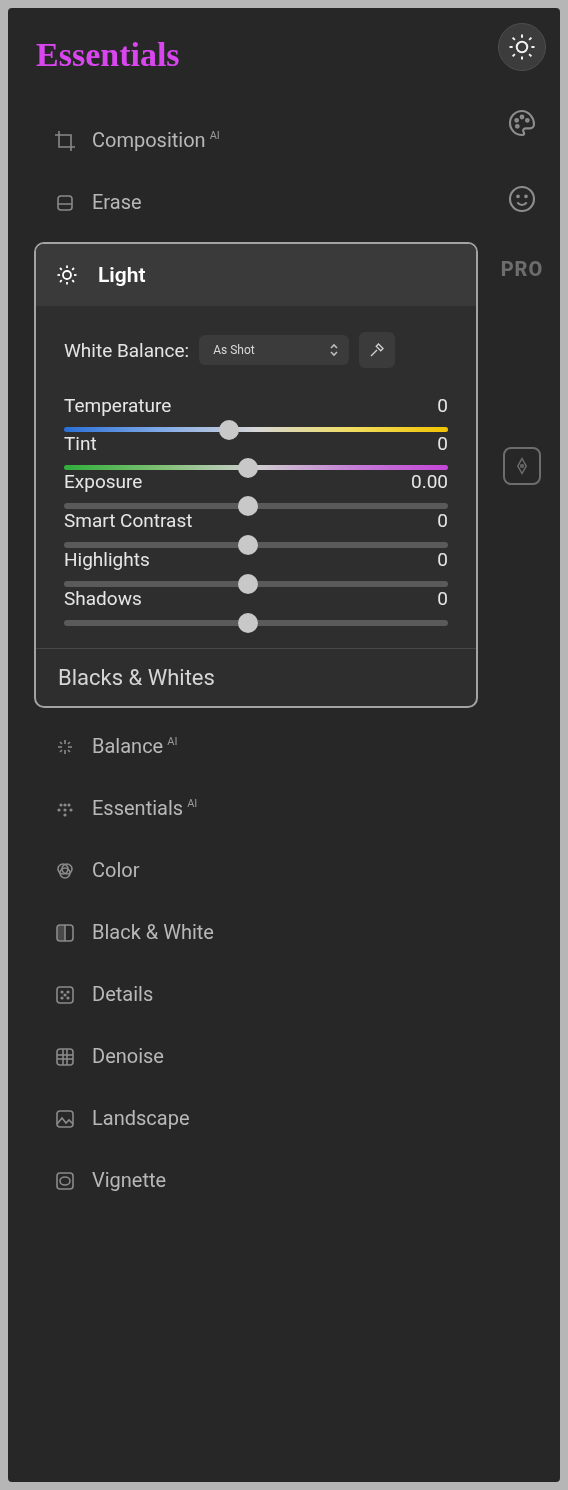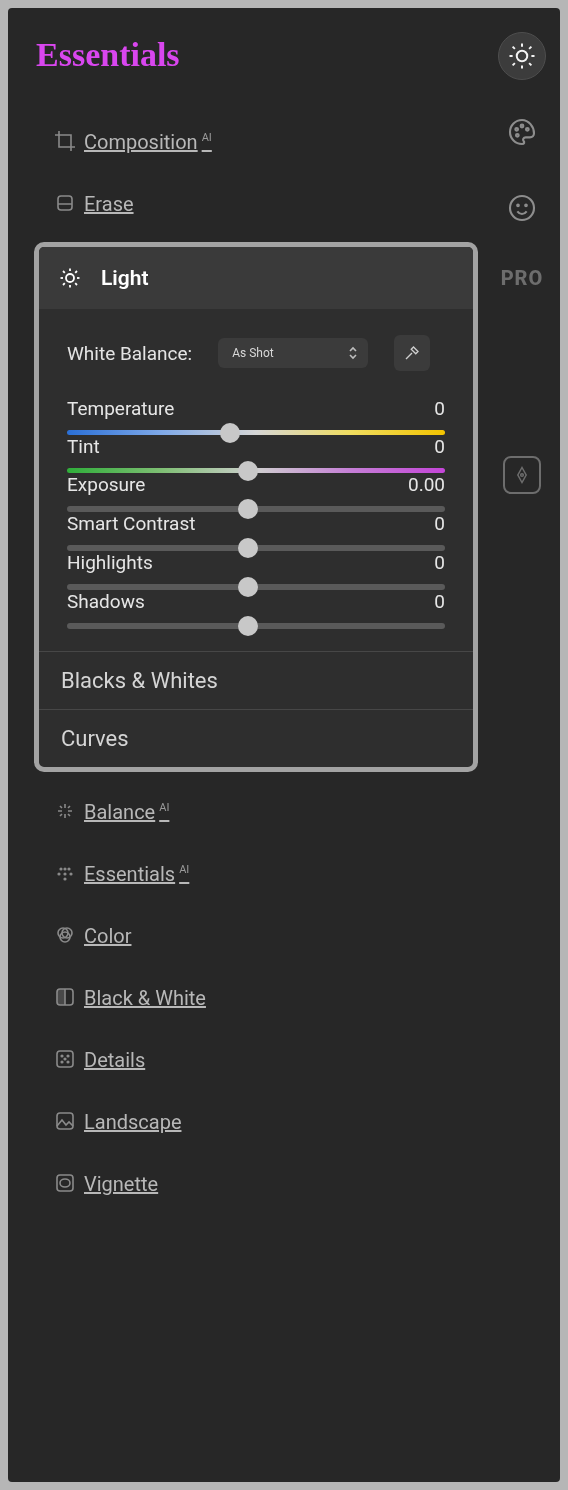--- a/index.html
+++ b/index.html
@@ -15,21 +15,21 @@
     background: #272727;
     border-radius: 4px;
     position: relative;
     overflow: hidden;
   }
 
   
   .rail {
     position: absolute;
     right: 12px;
-    top: 24px;
+    top: 15px;
     width: 52px;
     display: flex;
     flex-direction: column;
     align-items: center;
     gap: 28px;
   }
   .rail-btn {
     width: 48px; height: 48px;
     border-radius: 50%;
     display: flex; align-items: center; justify-content: center;
@@ -72,63 +72,62 @@
     font-weight: 700;
     padding: 28px 0 0 28px;
     font-family: Liberation Serif, serif;
   }
 
   .tools {
     margin-top: 36px;
   }
   .tool-row {
     display: flex;
-    align-items: flex-end;
-    gap: 6px;
+    align-items: flex-start;
+    gap: 14px;
     padding: 18px 0 18px 44px;
     color: #b8b8b8;
     font-size: 20px;
     cursor: pointer;
-    text-decoration: underline;
   }
   .tool-row .icon {
     width: 26px; height: 26px;
     display:flex;align-items:center;justify-content:center;
     color: #8a8a8a;
   }
   .ai-badge {
     font-size: 11px;
     vertical-align: super;
     margin-left: 4px;
     color: #9a9a9a;
   }
 
   
   .panel {
     margin: 8px 8px 8px 26px;
     width: 444px;
     background: #2e2e2e;
-    border: 5px solid #a3a3a3;
+    border: 2px solid #a3a3a3;
     border-radius: 10px;
     overflow: hidden;
   }
   .panel-head {
     background: #3a3a3a;
     display:flex; align-items:center; gap:18px;
     padding: 18px 18px;
     color: #fff;
     font-size: 21px;
     font-weight: 600;
   }
   .panel-head .icon { width:26px;height:26px;display:flex;align-items:center;justify-content:center;color:#fff; }
 
   .panel-body { padding: 26px 28px 22px 28px; }
 
   .wb-row {
-    display:flex; align-items:center; gap:26px;
+    display:flex; align-items:center; gap:10px;
     margin-bottom: 26px;
   }
   .wb-label { color:#e4e4e4; font-size:19px; }
   .wb-select {
     flex: 0 0 auto;
     background:#3b3b3b;
     border-radius:6px;
     padding: 8px 36px 8px 14px;
     color:#d8d8d8;
     font-size:12px;
@@ -359,21 +358,20 @@
               <span>Shadows</span>
               <span class="val">0</span>
             </div>
             <div class="track">
               <div class="thumb" style="left:48%"></div>
             </div>
           </div>
 
         </div>
         <div class="panel-sub">Blacks &amp; Whites</div>
-        <div class="panel-sub">Curves</div>
       </div>
 
       <div class="tool-row">
         <span class="icon">
           <svg width="24" height="24" viewBox="0 0 24 24" fill="none" stroke="currentColor" stroke-width="1.6">
             <path d="M12 5v4M12 15v4M5 12h4M15 12h4M7 7l2 2M15 15l2 2M17 7l-2 2M9 15l-2 2"></path>
           </svg>
         </span>
         <span>
           <span>Balance</span><span class="ai-badge">AI</span>
@@ -426,20 +424,32 @@
             <circle cx="9" cy="9" r="0.8" fill="currentColor"></circle>
               <circle cx="15" cy="9" r="0.8" fill="currentColor"></circle>
             <circle cx="9" cy="15" r="0.8" fill="currentColor"></circle>
               <circle cx="15" cy="15" r="0.8" fill="currentColor"></circle>
             <circle cx="12" cy="12" r="0.8" fill="currentColor"></circle>
           </svg>
         </span>
         <span>Details</span>
       </div>
 
+      <div class="tool-row">
+        <span class="icon">
+          <svg width="24" height="24" viewBox="0 0 24 24" fill="none" stroke="currentColor" stroke-width="1.6">
+            <rect x="4" y="4" width="16" height="16" rx="3"></rect>
+            <line x1="4" y1="10" x2="20" y2="10"></line>
+              <line x1="4" y1="14" x2="20" y2="14"></line>
+            <line x1="10" y1="4" x2="10" y2="20"></line>
+              <line x1="14" y1="4" x2="14" y2="20"></line>
+          </svg>
+        </span>
+        <span>Denoise</span>
+      </div>
 
       <div class="tool-row">
         <span class="icon">
           <svg width="24" height="24" viewBox="0 0 24 24" fill="none" stroke="currentColor" stroke-width="1.6">
             <rect x="4" y="4" width="16" height="16" rx="3"></rect>
               <path d="M4 17l5-6 4 5 3-3 4 4"></path>
           </svg>
         </span>
         <span>Landscape</span>
       </div>

